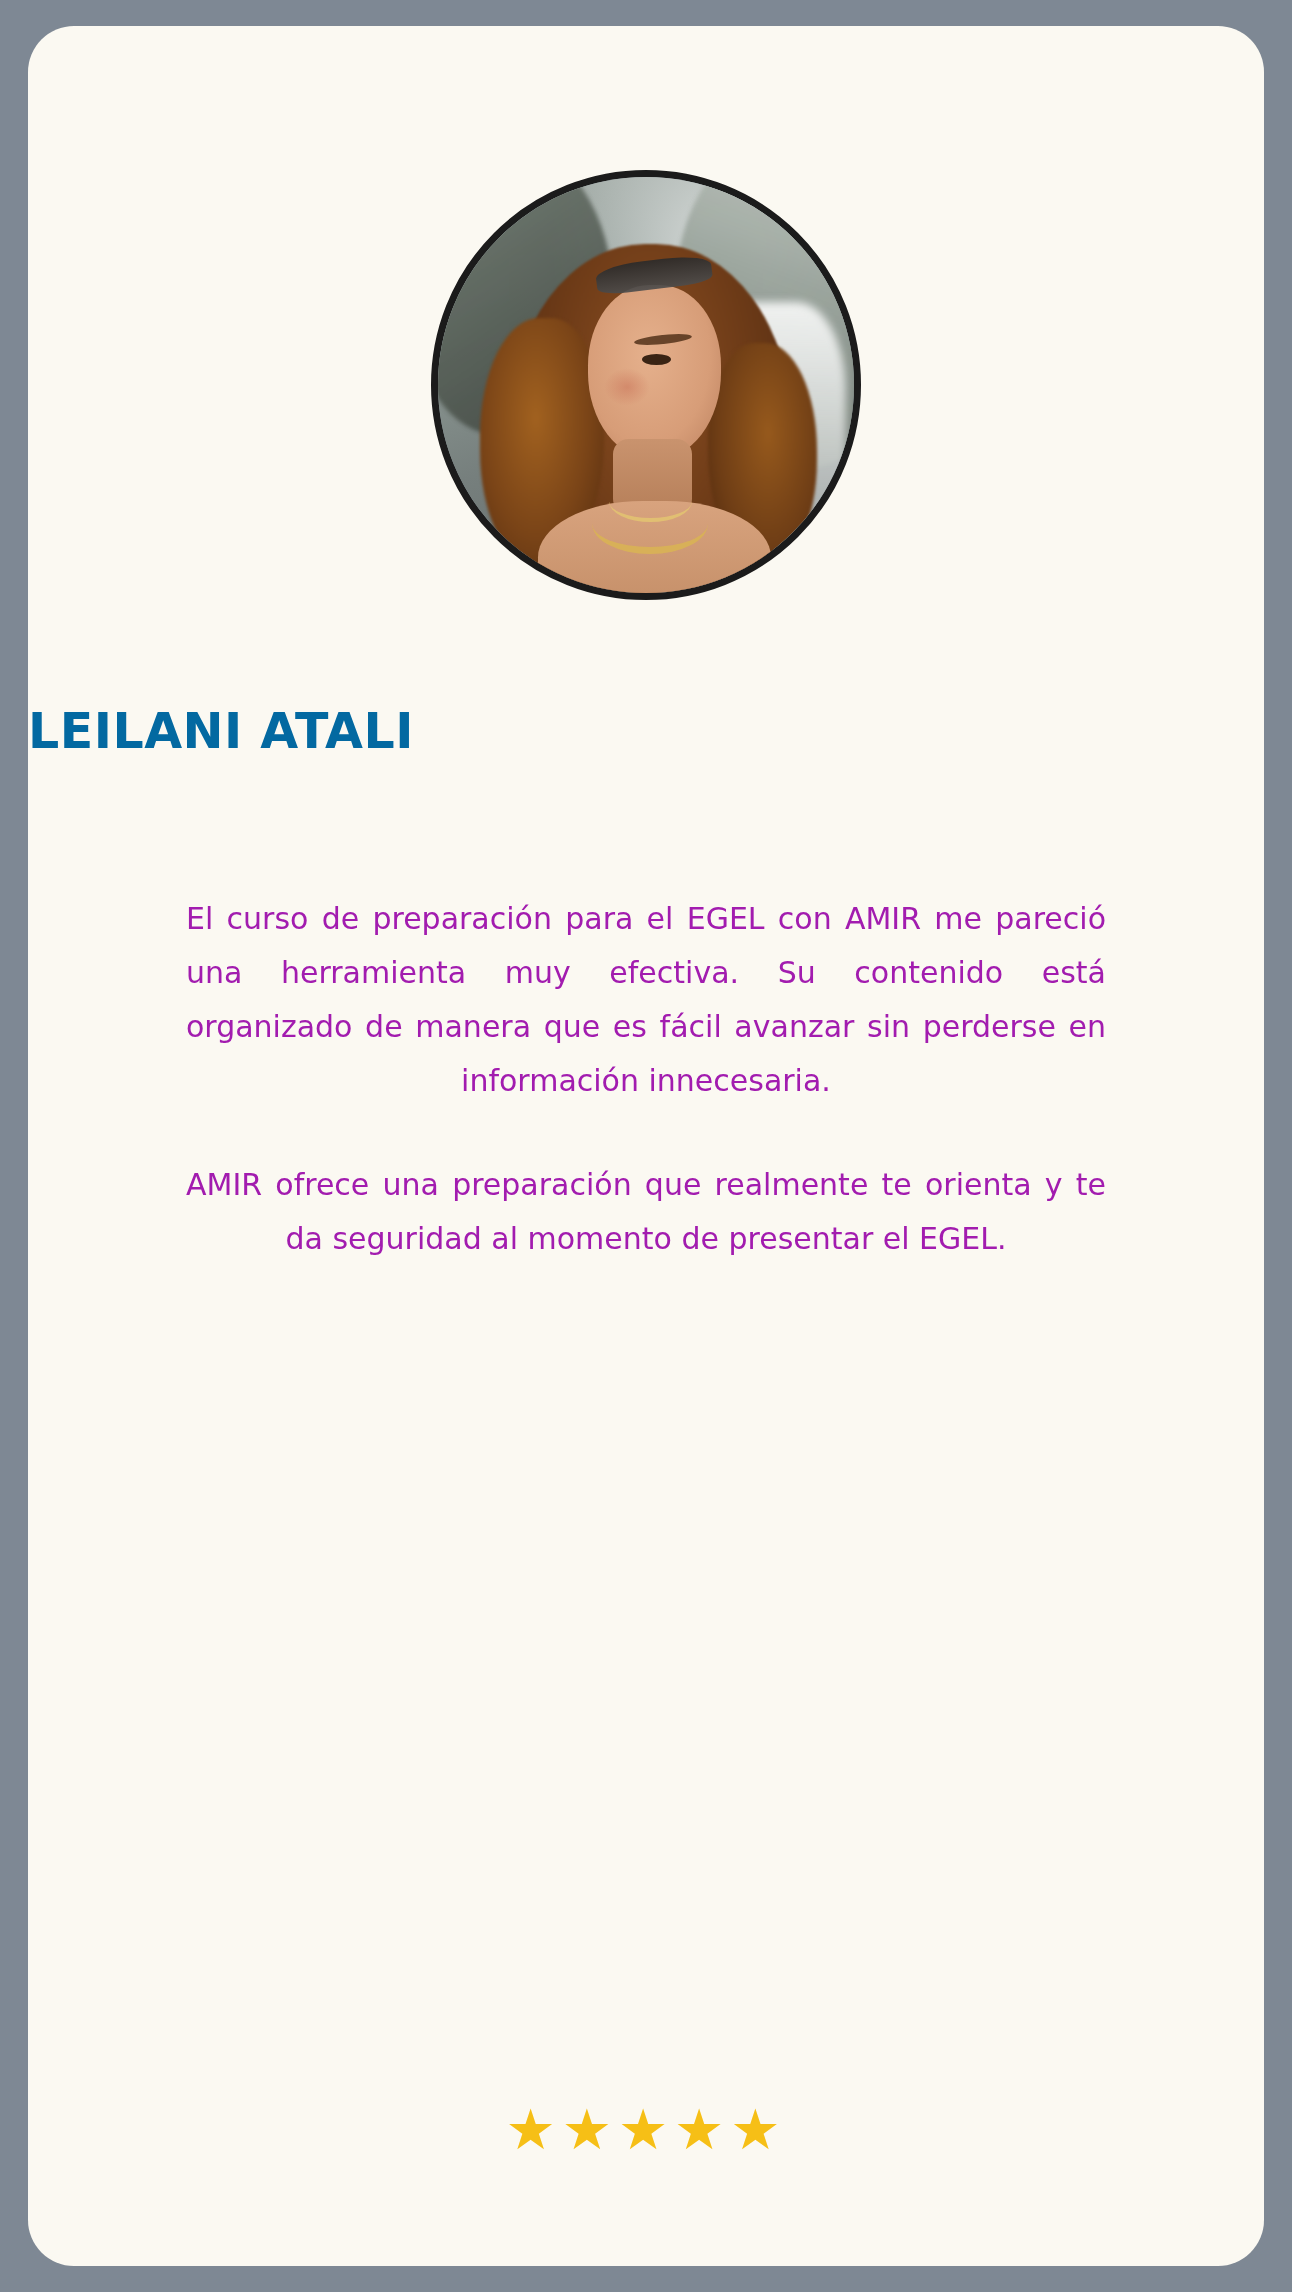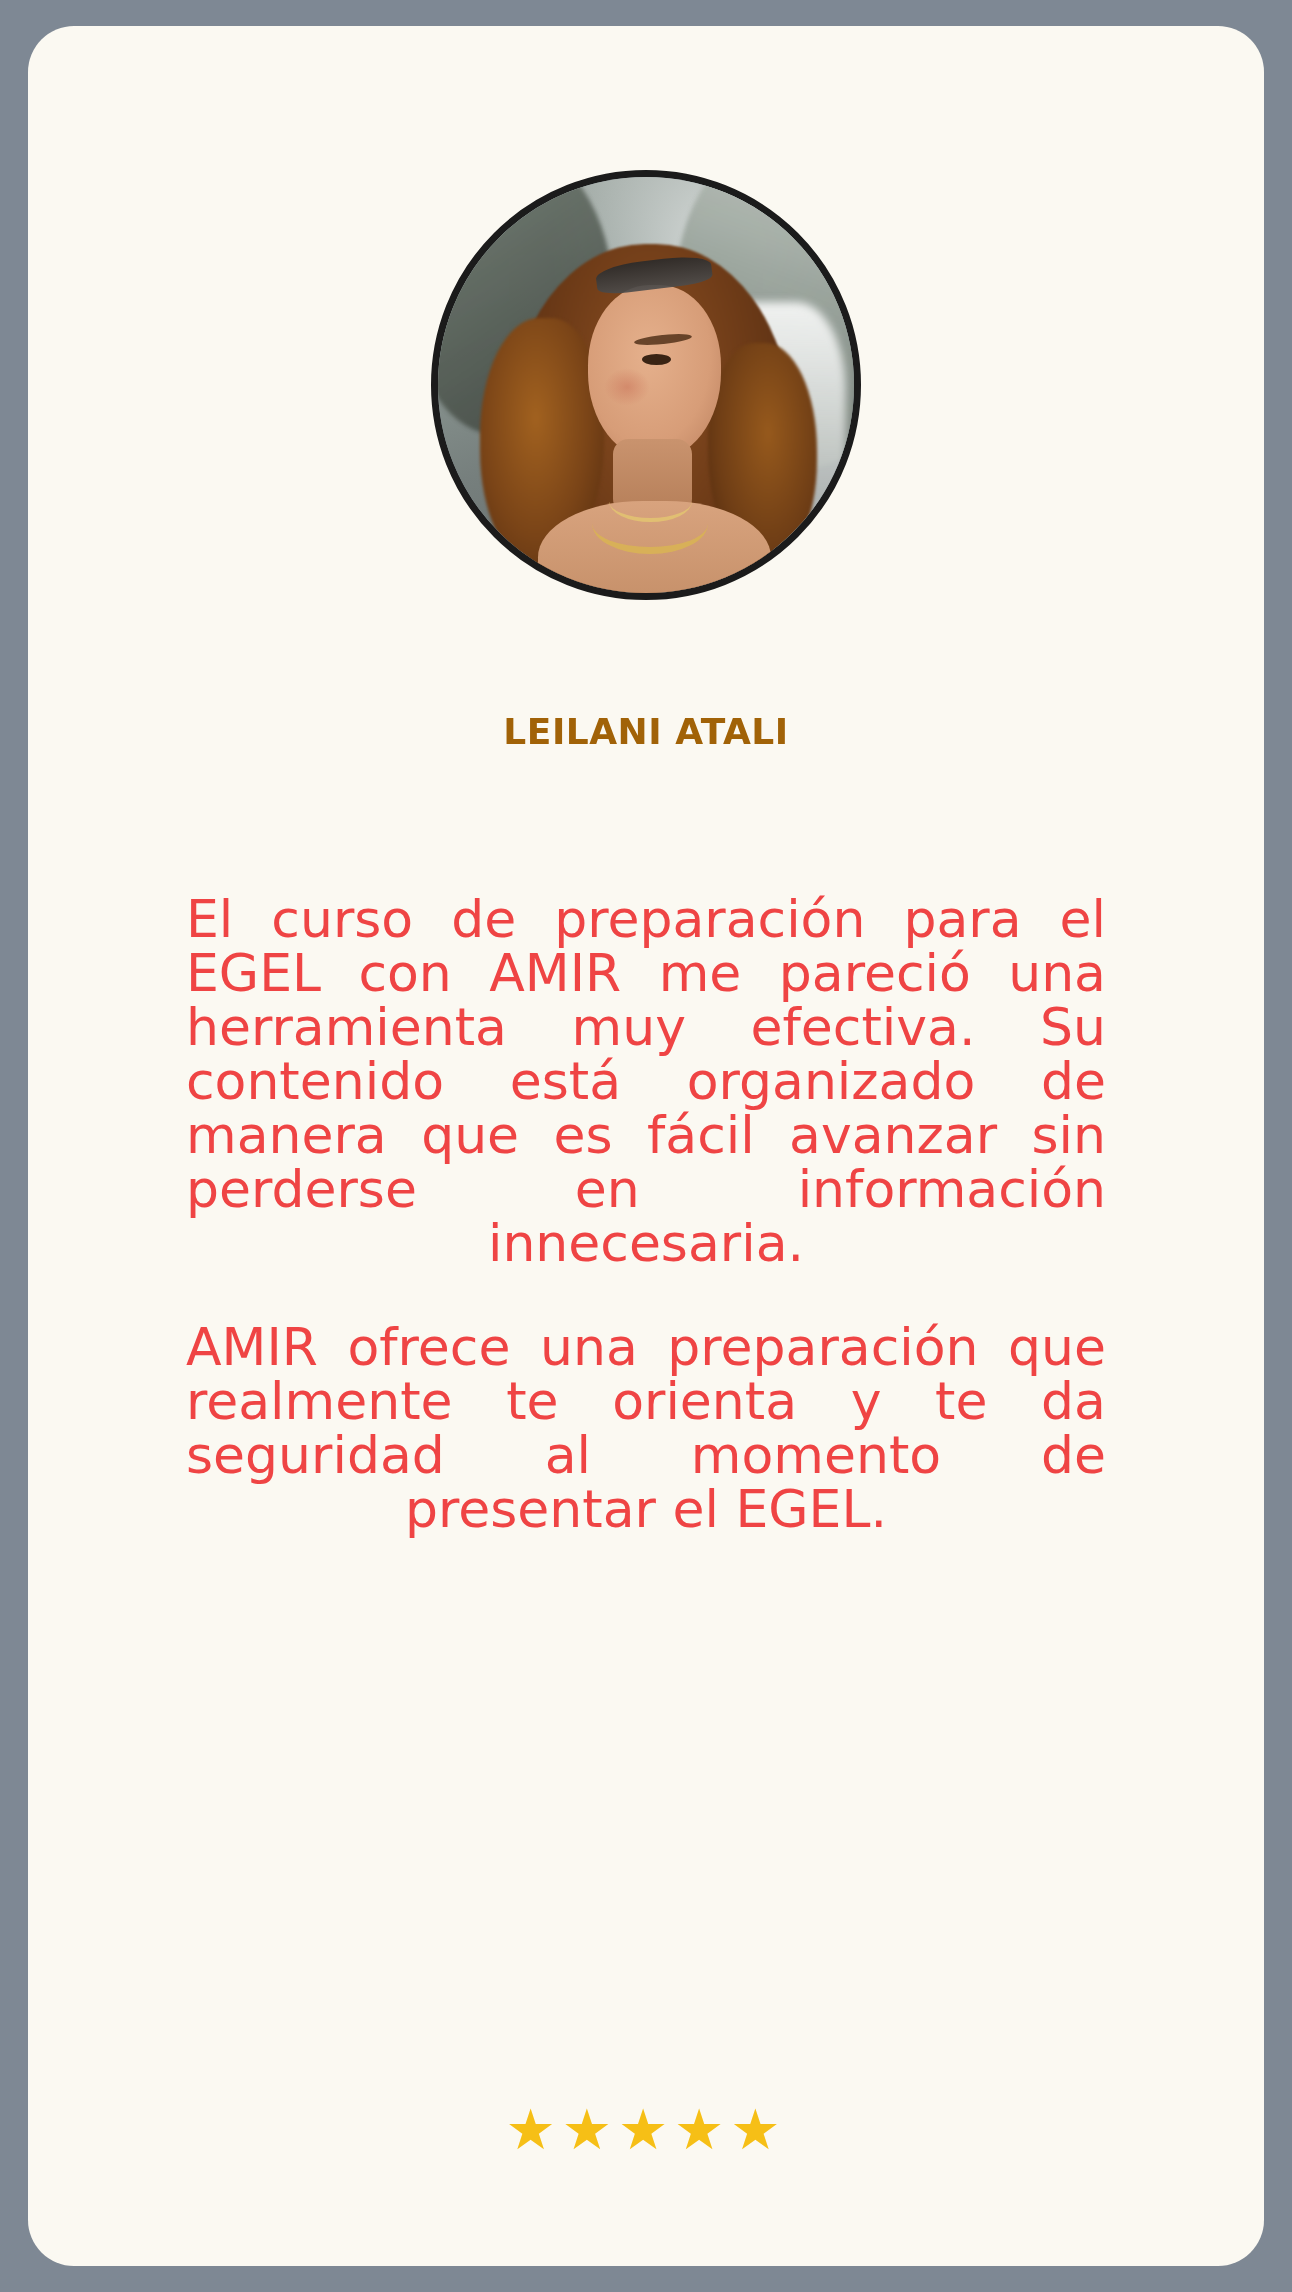--- a/index.html
+++ b/index.html
@@ -165,35 +165,34 @@
     width: 20%; height: 9%;
     border-bottom: 4px solid #e3c372;
     border-radius: 0 0 60% 60%;
     opacity: .9;
   }
 
   .name {
     position: absolute;
     left: 0; right: 0;
     top: 672px;
-    text-align: center;
     font-weight: bold;
-    font-size: 36px;
+    font-size: 49px;
     line-height: 68px;
     letter-spacing: .5px;
-    color: #a16207;
+    color: #0369a1;
   }
 
   .body-text {
     position: absolute;
     left: 158px;
     right: 158px;
     top: 866px;
-    color: #ef4444;
-    font-size: 52px;
+    color: #a21caf;
+    font-size: 30px;
     line-height: 54px;
     text-align: justify;
     text-align-last: center;
   }
   .body-text p {
     margin: 0 0 50px 0;
   }
   .body-text p:last-child { margin-bottom: 8px; }
 
   .stars {

